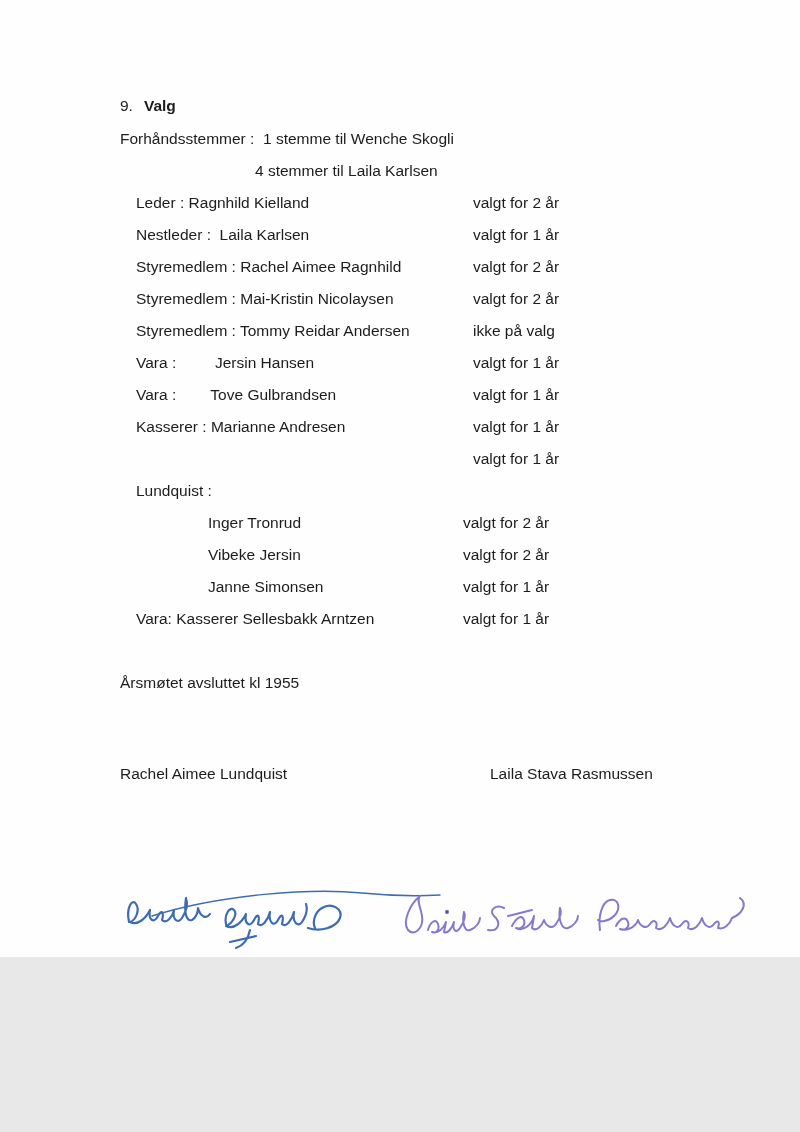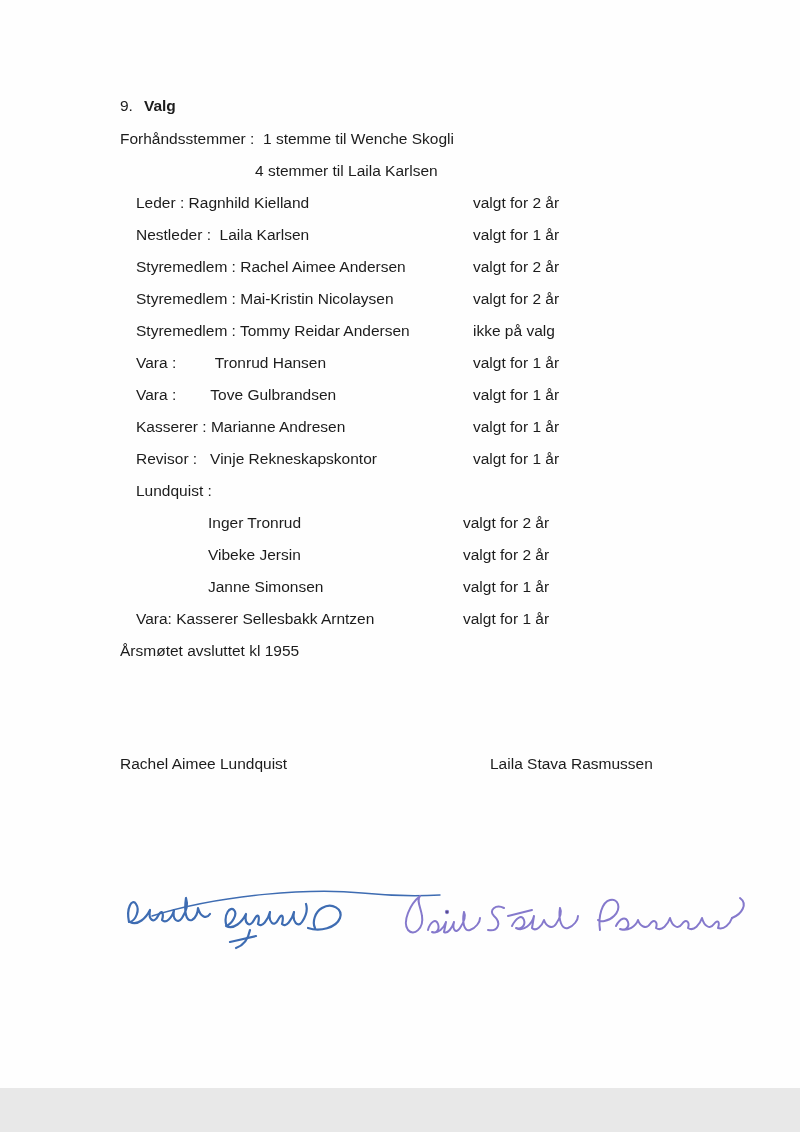--- a/index.html
+++ b/index.html
@@ -1,40 +1,40 @@
 <!DOCTYPE html>
 <html><head>
 <meta charset="utf-8">
 <style>
   html,body{margin:0;padding:0;background:#e8e8e8;}
   .page{
     position:relative;
-    width:800px;height:1088px;
+    width:800px;height:957px;
     margin:0 auto;
     background:#fefefe;
     color:#1c1c1c;
     font-family:"Liberation Sans", sans-serif;
     font-size:15.5px;
     line-height:21px;
     overflow:hidden;
   }
   .content{position:absolute;left:120px;top:95px;width:640px;}
   .heading-line{height:33px;}
   .heading-line .num{display:inline-block;}
   .heading-line .title{display:inline-block;margin-left:11px;font-weight:bold;}
   .vote-line{height:32px;white-space:pre-wrap;}
   .vote-line.indent{padding-left:135px;}
   .vote-line.bold{font-weight:bold;height:34px;}
   .row{position:relative;height:32px;margin-left:16px;}
   .row .left{position:absolute;left:0;top:0;white-space:pre-wrap;}
   .row.name-indent .left{left:72px;}
   .row .term{position:absolute;left:337px;top:0;white-space:pre-wrap;}
   .row.term-left .term{left:327px;}
-  .closing-line{height:21px;}
-  .sig-names{position:relative;margin-top:92px;height:21px;}
+  .closing-line{margin-top:32px;height:21px;}
+  .sig-names{position:relative;margin-top:70px;height:21px;}
   .sig-names .sig-name-left{position:absolute;left:0;top:0;}
   .sig-names .sig-name-right{position:absolute;left:370px;top:0;}
   .sig-svg{position:absolute;}
   .sig-svg.rachel{left:122px;top:884px;}
   .sig-svg.laila{left:400px;top:886px;}
   .sig-svg path{fill:none;stroke-linecap:round;stroke-linejoin:round;}
 </style>
 </head>
 <body>
 
@@ -50,45 +50,44 @@
 
     <div class="row">
       <span class="left">Leder : Ragnhild Kielland</span>
       <span class="term">valgt for 2 år</span>
     </div>
     <div class="row">
       <span class="left">Nestleder :  Laila Karlsen</span>
       <span class="term">valgt for 1 år</span>
     </div>
     <div class="row">
-      <span class="left">Styremedlem : Rachel Aimee Andersen</span>
+      <span class="left">Styremedlem : Rachel Aimee Ragnhild</span>
       <span class="term">valgt for 2 år</span>
     </div>
     <div class="row">
       <span class="left">Styremedlem : Mai-Kristin Nicolaysen</span>
       <span class="term">valgt for 2 år</span>
     </div>
     <div class="row">
       <span class="left">Styremedlem : Tommy Reidar Andersen</span>
       <span class="term">ikke på valg</span>
     </div>
     <div class="row">
-      <span class="left">Vara :         Tronrud Hansen</span>
+      <span class="left">Vara :         Jersin Hansen</span>
       <span class="term">valgt for 1 år</span>
     </div>
     <div class="row">
       <span class="left">Vara :        Tove Gulbrandsen</span>
       <span class="term">valgt for 1 år</span>
     </div>
     <div class="row">
       <span class="left">Kasserer : Marianne Andresen</span>
       <span class="term">valgt for 1 år</span>
     </div>
     <div class="row">
-      <span class="left">Revisor :   Vinje Rekneskapskontor</span>
       <span class="term">valgt for 1 år</span>
     </div>
     <div class="row">
       <span class="left">Lundquist :</span>
       <span class="term"></span>
     </div>
     <div class="row name-indent term-left">
       <span class="left">Inger Tronrud</span>
       <span class="term">valgt for 2 år</span>
     </div>

